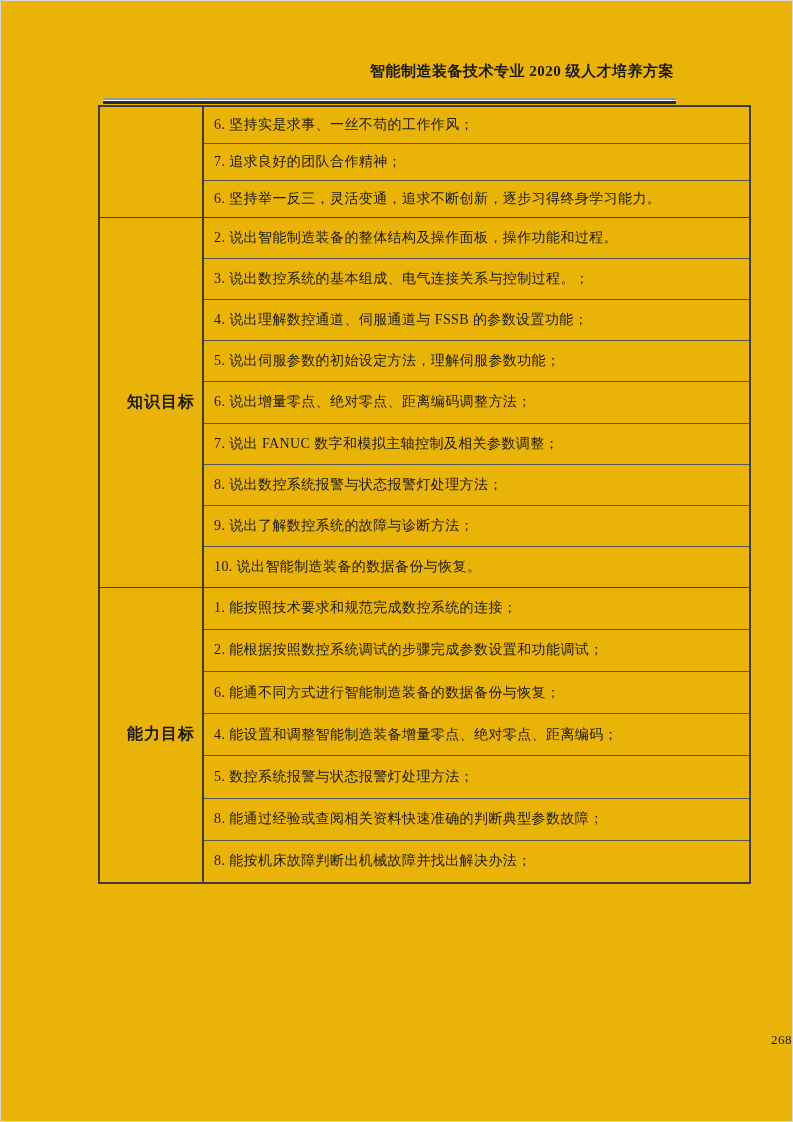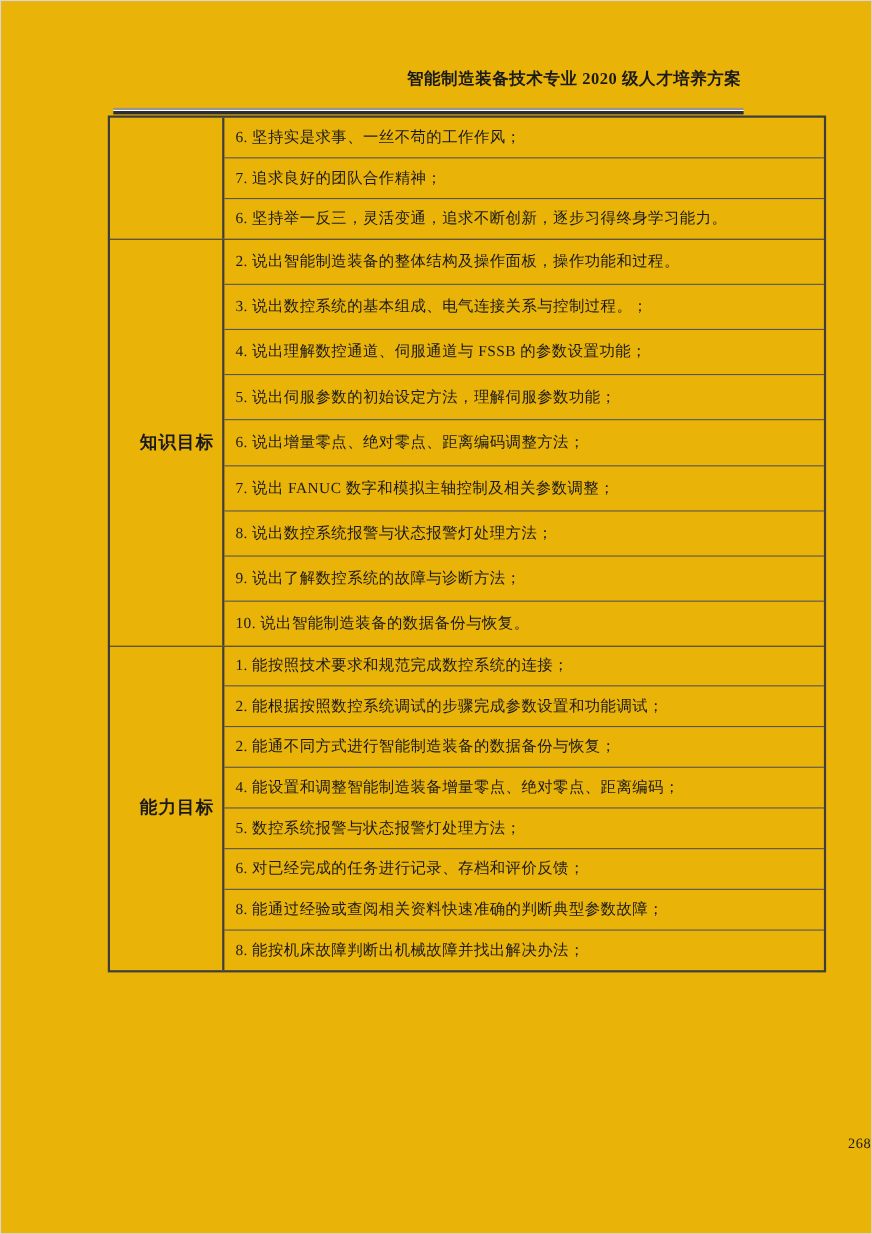--- a/index.html
+++ b/index.html
@@ -147,27 +147,26 @@
 </div>
   </section>
 
   <section class="tbl-section" style="flex: 8 1 0px;">
     <div class="label-cell">能力目标</div>
     <div class="items">
   <div class="item">1. 能按照技术要求和规范完成数控系统的连接；</div>
 
   <div class="item">2. 能根据按照数控系统调试的步骤完成参数设置和功能调试；</div>
 
-  <div class="item">2. 能通不同方式进行智能制造装备的数据备份与恢复；</div>
+  <div class="item">6. 能通不同方式进行智能制造装备的数据备份与恢复；</div>
 
   <div class="item">4. 能设置和调整智能制造装备增量零点、绝对零点、距离编码；</div>
 
   <div class="item">5. 数控系统报警与状态报警灯处理方法；</div>
 
-  <div class="item">6. 对已经完成的任务进行记录、存档和评价反馈；</div>
 
   <div class="item">8. 能通过经验或查阅相关资料快速准确的判断典型参数故障；</div>
 
   <div class="item">8. 能按机床故障判断出机械故障并找出解决办法；</div>
 </div>
   </section>
 </div>
 
   <div class="page-number">268</div>
 

